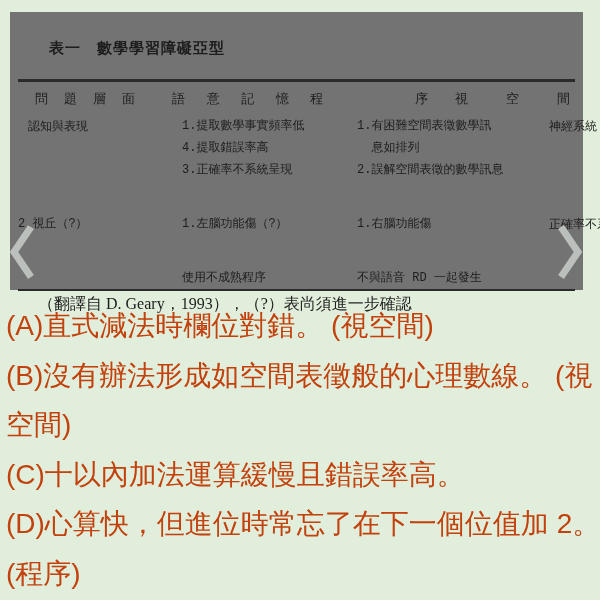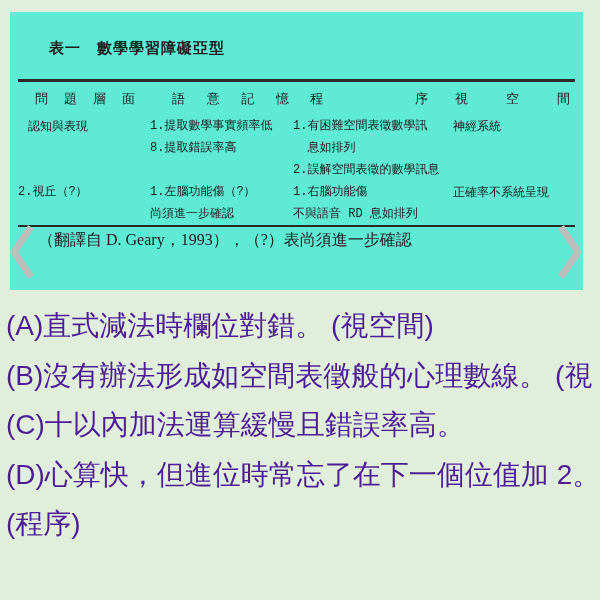--- a/index.html
+++ b/index.html
@@ -4,54 +4,54 @@
 <style>
   html,body{margin:0;padding:0;}
   body{
     width:600px;height:600px;position:relative;overflow:hidden;
     background:#e1eedb;
     font-family:"Liberation Sans","DejaVu Sans",sans-serif;
   }
   
   .card{
     position:absolute;left:10px;top:12px;width:573px;height:278px;
-    background:#5eead4;box-sizing:border-box;padding:8px 8px 0 8px;
+    background:#737373;box-sizing:border-box;padding:8px 8px 0 8px;
     font-family:"Liberation Serif","DejaVu Serif",serif;color:#1d1d1d;
   }
   .card-title{
     font-weight:bold;font-size:15px;margin:2px 0 0 12px;letter-spacing:1px;
     white-space:pre;
   }
   .card-title .tlabel{margin-right:16px;}
   .rule-thick{height:3px;background:#2b2b2b;margin-top:4px;}
   .rule-thin{height:2px;background:#2b2b2b;}
   .tgrid{display:grid;grid-template-columns:132px 143px 150px 1fr;}
   .theader{padding:8px 0 7px 0;font-size:13px;}
   .hcell{display:flex;justify-content:space-between;box-sizing:border-box;}
   .h1{padding:0 15px 0 17px;}
   .h2{padding:0 4px 0 22px;}
   .h3{padding:0 15px 0 17px;}
   .h4{padding:0 5px 0 12px;}
-  .tbody{font-size:12px;}
+  .tbody{font-size:12px;gap:32px;}
   .cell{line-height:22px;white-space:pre;}
   .cell .cell-line{line-height:22px;white-space:pre;font-family:Liberation Mono, monospace;}
   .cell.aspect{padding-left:10px;}
   .footnote{font-size:16px;line-height:20px;margin-left:20px;padding-top:3px;white-space:pre;}
   
   .chev-btn{
     position:absolute;top:224px;width:28px;height:56px;
     background:transparent;border:none;padding:0;margin:0;cursor:pointer;
   }
   .chev-prev{left:8px;}
   .chev-next{left:556px;}
   .chev-btn svg{display:block;}
   
   .options{
     position:absolute;left:6px;top:301px;width:594px;
-    font-size:28px;line-height:49.5px;color:#4c1d95;
+    font-size:28px;line-height:49.5px;color:#c2410c;
     font-family:"Liberation Sans","DejaVu Sans",sans-serif;
   }
   .opt-line{white-space:pre;height:49.5px;}
 </style>
 </head>
 <body>
 
 <div class="card">
   <div class="card-title">
     <span class="tlabel">表一</span><span>數學學習障礙亞型</span>
@@ -77,48 +77,49 @@
       </div>
     <div class="hcell h4">
         <span>視</span>
         <span>空</span>
         <span>間</span>
       </div>
   </div>
 
   <div class="tgrid tbody">
     <div class="cell aspect">認知與表現</div>
-    <div class="cell"><div class="cell-line">1.提取數學事實頻率低</div><div class="cell-line">8.提取錯誤率高</div></div>
+    <div class="cell"><div class="cell-line">1.提取數學事實頻率低</div><div class="cell-line">4.提取錯誤率高</div><div class="cell-line">3.正確率不系統呈現</div></div>
     <div class="cell"><div class="cell-line">1.有困難空間表徵數學訊</div><div class="cell-line">  息如排列</div><div class="cell-line">2.誤解空間表徵的數學訊息</div></div>
 
     <div class="cell aspect">神經系統</div>
     <div class="cell"><div class="cell-line">2.視丘（?）</div></div>
     <div class="cell"><div class="cell-line">1.左腦功能傷（?）</div></div>
     <div class="cell"><div class="cell-line">1.右腦功能傷</div></div>
 
     <div class="cell aspect">正確率不系統呈現</div>
     <div class="cell"></div>
-    <div class="cell"><div class="cell-line">尚須進一步確認</div></div>
-    <div class="cell"><div class="cell-line">不與語音 RD 息如排列</div></div>
+    <div class="cell"><div class="cell-line">使用不成熟程序</div></div>
+    <div class="cell"><div class="cell-line">不與語音 RD 一起發生</div></div>
   </div>
 
   <div class="rule-thin"></div>
   <div class="footnote">（翻譯自 D. Geary，1993），（?）表尚須進一步確認</div>
 </div>
 
 <button class="chev-btn chev-prev">
   <svg width="28" height="56" viewBox="0 0 28 56">
     <polyline points="23,3 6,28 23,53" fill="none" stroke="#bcc0bc" stroke-width="7"></polyline>
   </svg>
 </button>
 <button class="chev-btn chev-next">
   <svg width="28" height="56" viewBox="0 0 28 56">
     <polyline points="5,3 22,28 5,53" fill="none" stroke="#bcc0bc" stroke-width="7"></polyline>
   </svg>
 </button>
 
 <div class="options">
   <div class="opt-line">(A)直式減法時欄位對錯。 (視空間)</div>
   <div class="opt-line">(B)沒有辦法形成如空間表徵般的心理數線。 (視</div>
+  <div class="opt-line">空間)</div>
   <div class="opt-line">(C)十以內加法運算緩慢且錯誤率高。</div>
   <div class="opt-line">(D)心算快，但進位時常忘了在下一個位值加 2。</div>
   <div class="opt-line">(程序)</div>
 </div>
 
 </body></html>

